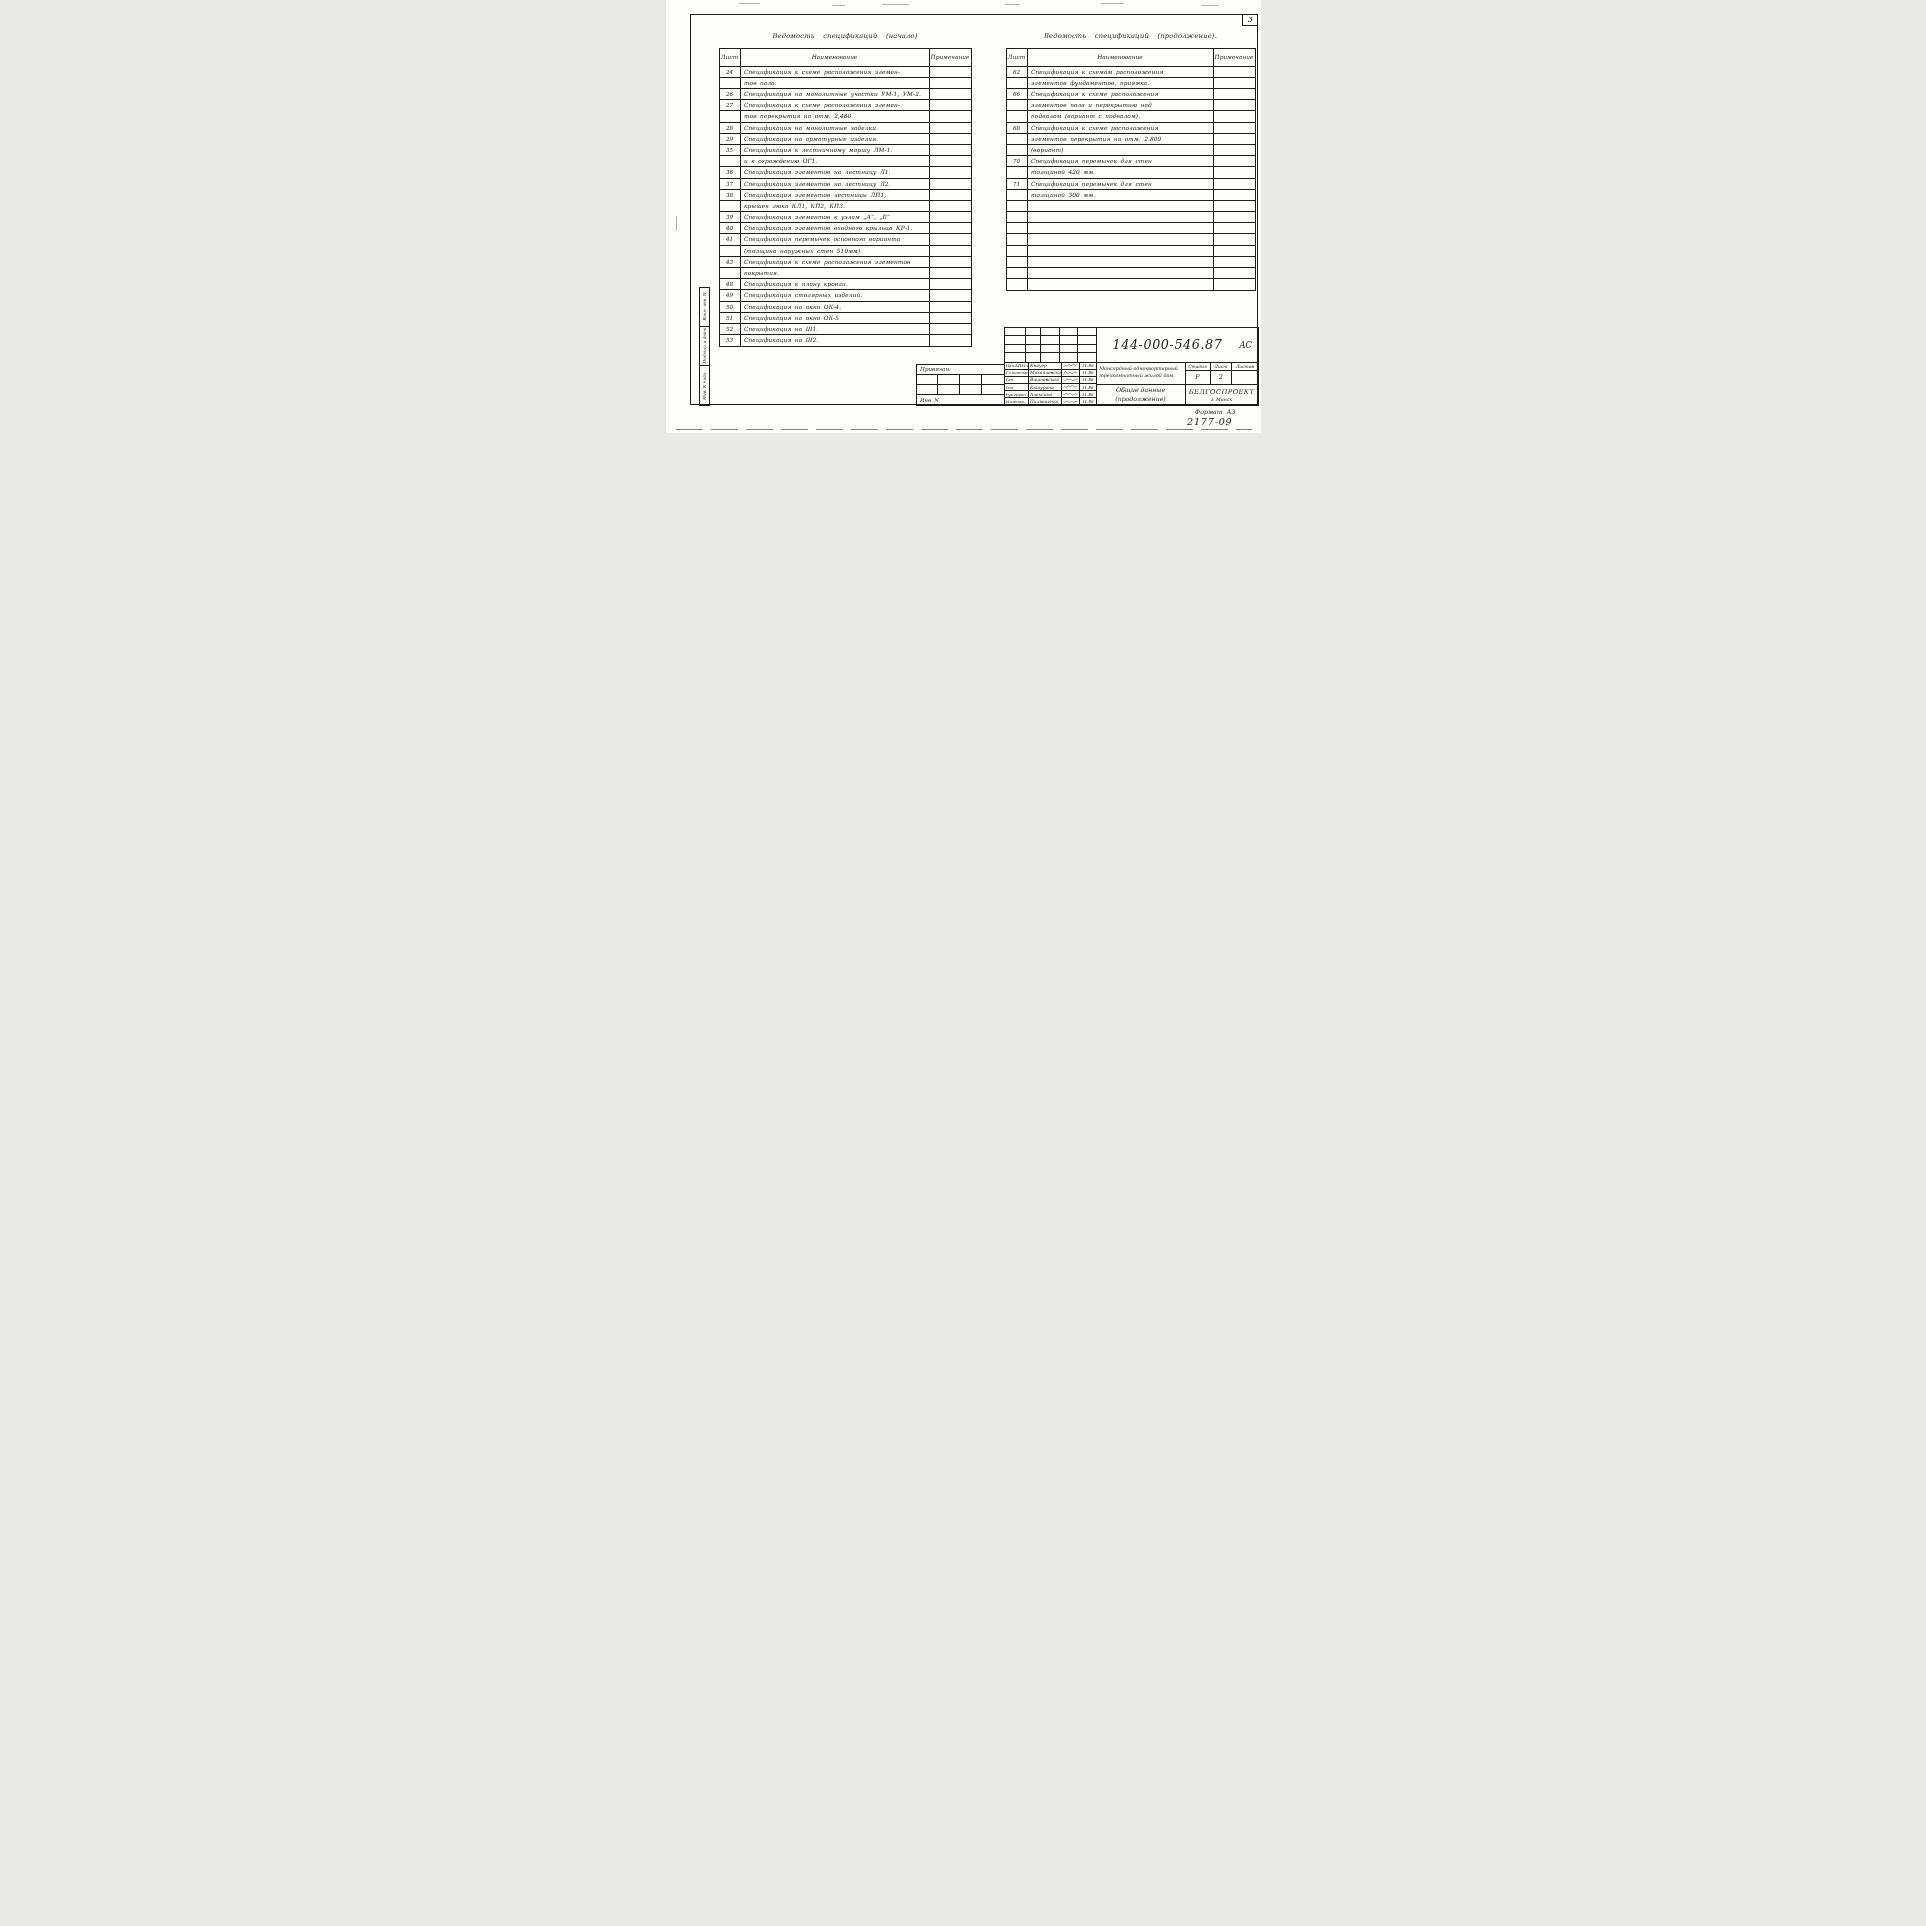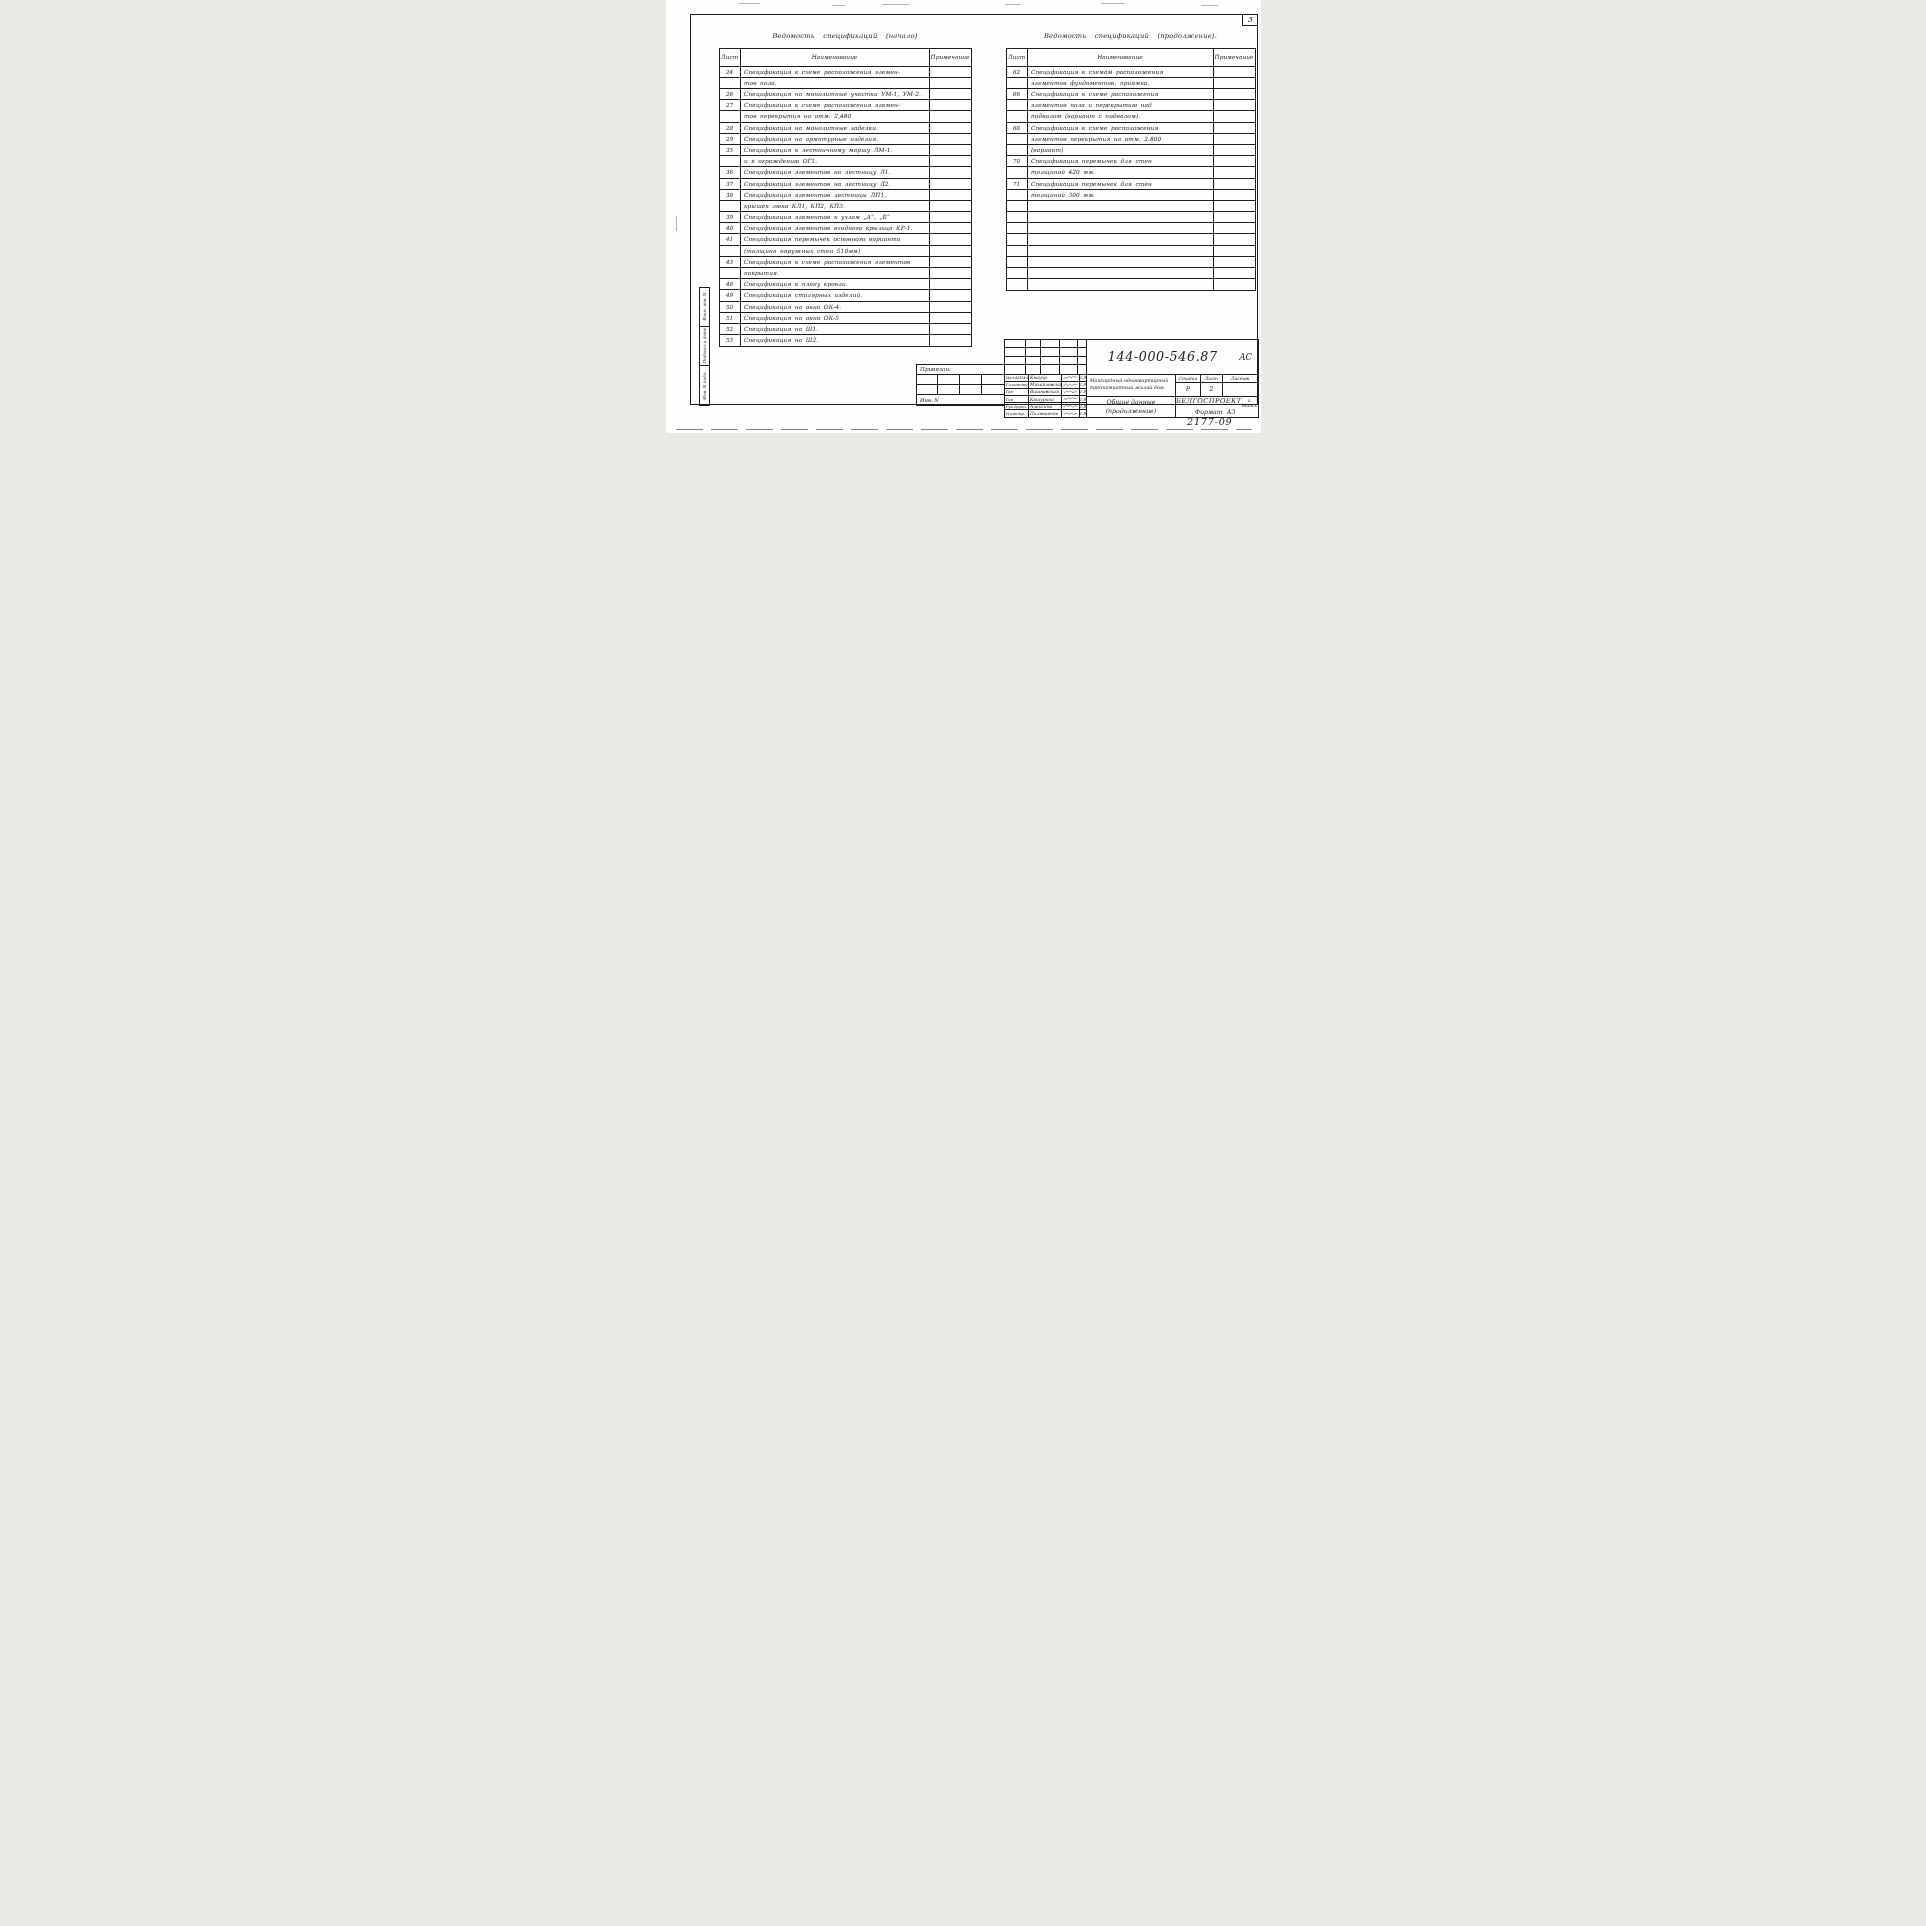--- a/index.html
+++ b/index.html
@@ -56,21 +56,21 @@
 
   
   .binding { position:absolute; left:225px; top:349px; width:89px; height:42px; border:0.8px solid var(--ink); display:flex; flex-direction:column; }
   .binding-header { height:10px; border-bottom:0.5px solid var(--ink); display:flex; align-items:center; padding-left:3.5px; font-size:5.6px; }
   .binding-grid { height:20px; display:grid; grid-template-columns:repeat(4,1fr); grid-template-rows:repeat(2,1fr); }
   .binding-grid > div { border-right:0.5px solid var(--ink); border-bottom:0.5px solid var(--ink); }
   .binding-grid > div:nth-child(4n) { border-right:none; }
   .binding-footer { flex:1; display:flex; align-items:center; padding-left:3.5px; font-size:5.2px; }
 
   
-  .stamp { position:absolute; left:313px; top:324px; width:255px; height:79px; border:1px solid var(--ink); display:flex; }
+  .stamp { position:absolute; left:313px; top:312px; width:255px; height:79px; border:1px solid var(--ink); display:flex; }
   .stamp-left { width:92px; border-right:0.8px solid var(--ink); display:flex; flex-direction:column; }
   .rev-grid { height:35px; border-bottom:0.7px solid var(--ink); display:grid; grid-template-columns:21.6px 14.6px 19px 18.5px 1fr; grid-template-rows:repeat(4,1fr); }
   .rev-grid > div { border-right:0.4px solid var(--ink); border-bottom:0.4px solid var(--ink); }
   .rev-grid > div:nth-child(5n) { border-right:none; }
   .rev-grid > div:nth-child(n+16) { border-bottom:none; }
   .sig-rows { flex:1; display:flex; flex-direction:column; }
   .sig-row { flex:1; display:grid; grid-template-columns:24px 33px 18.5px 1fr; border-bottom:0.4px solid var(--ink); }
   .sig-row:last-child { border-bottom:none; }
   .sig-row > div { border-right:0.4px solid var(--ink); display:flex; align-items:center; overflow:hidden; white-space:nowrap; }
   .sig-row > div:last-child { border-right:none; }
@@ -88,21 +88,21 @@
   .project-cell { height:22.3px; border-bottom:0.7px solid var(--ink); padding:2.3px 1.5px 0 2.7px; font-size:4.8px; line-height:1.6; white-space:nowrap; overflow:hidden; }
   .content-cell { flex:1; display:flex; flex-direction:column; justify-content:center; text-align:center; font-size:6.2px; line-height:1.45; }
   .lower-right { flex:1; display:flex; flex-direction:column; }
   .slsl { height:22.3px; border-bottom:0.7px solid var(--ink); display:flex; flex-direction:column; }
   .slsl-header { height:8.5px; display:grid; grid-template-columns:25px 21.6px 1fr; border-bottom:0.4px solid var(--ink); }
   .slsl-header > div { border-right:0.4px solid var(--ink); display:flex; align-items:center; justify-content:center; font-size:4.4px; }
   .slsl-header > div.last { border-right:none; }
   .slsl-values { flex:1; display:grid; grid-template-columns:25px 21.6px 1fr; }
   .slsl-values > div { border-right:0.4px solid var(--ink); display:flex; align-items:center; justify-content:center; font-size:6.5px; }
   .slsl-values > div.last { border-right:none; }
-  .org-cell { flex:1; display:flex; flex-direction:row; justify-content:center; text-align:center; }
+  .org-cell { flex:1; display:flex; flex-direction:column; justify-content:center; text-align:center; }
   .org-name { font-size:6.7px; letter-spacing:0.4px; }
   .org-city { font-size:4.6px; margin-top:0.8px; }
 
   
   .format-label { position:absolute; right:25px; top:408px; font-size:6.2px; word-spacing:2.3px; }
   .doc-code { position:absolute; right:28px; top:416px; font-size:9.6px; letter-spacing:0.8px; }
 </style>
 </head>
 <body>
 

